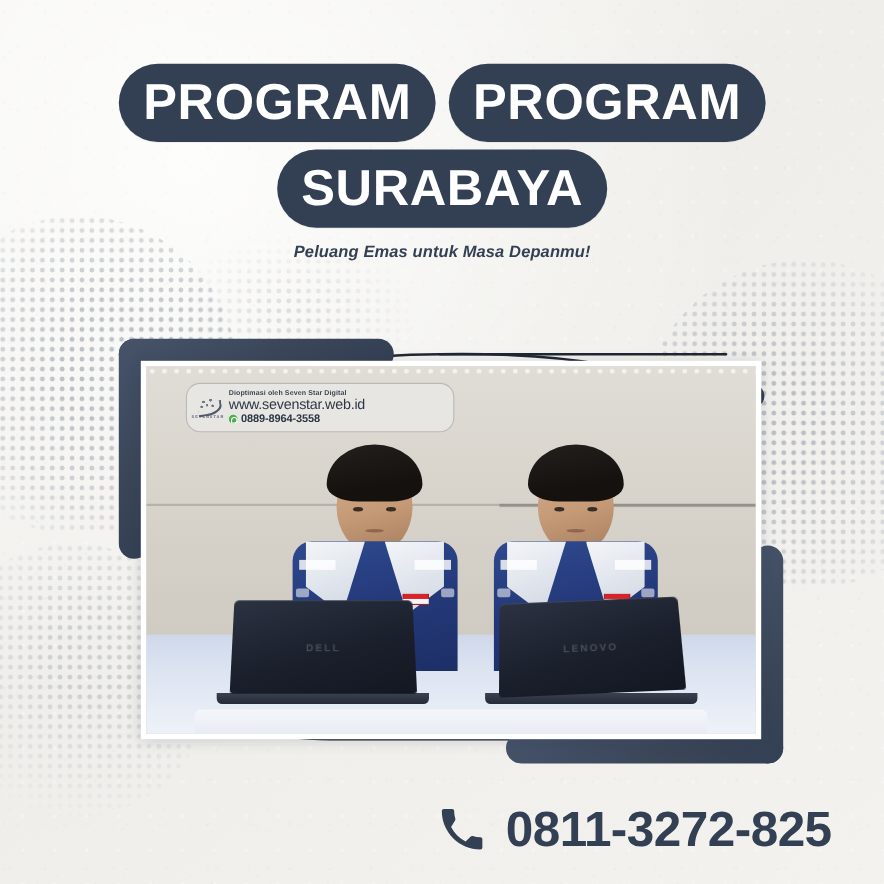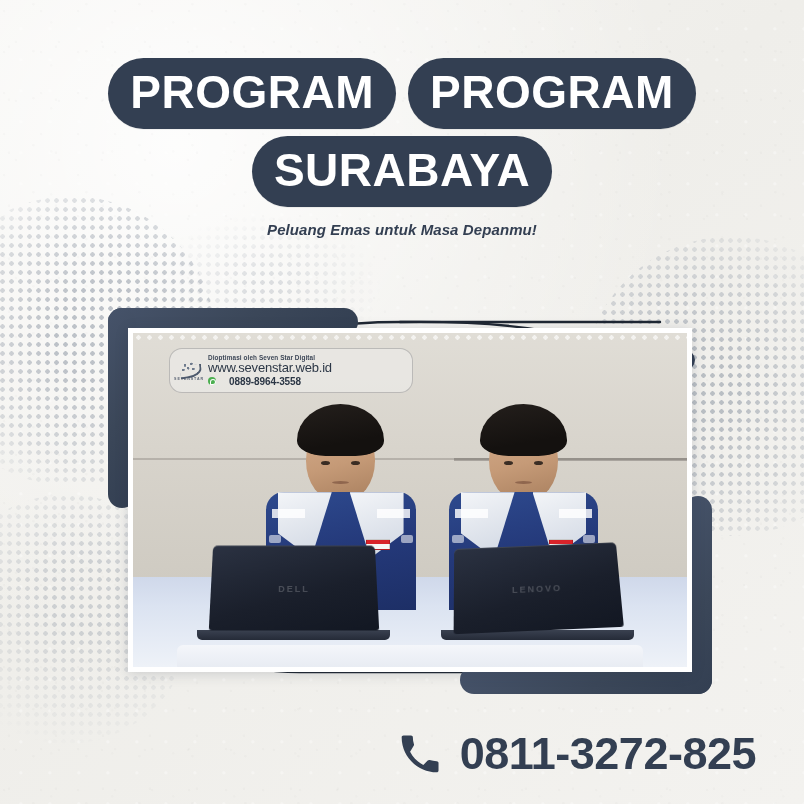--- a/index.html
+++ b/index.html
@@ -357,21 +357,21 @@
     font-size: 6.4px; font-weight: 700; color: #3d4757;
     letter-spacing: .1px; white-space: nowrap;
   }
   .wm-l2 {
     font-size: 13px; font-weight: 400; color: #2c3746;
     letter-spacing: -.2px; white-space: nowrap;
   }
   .wm-l3 {
     font-size: 10px; font-weight: 800; color: #2c3746;
     letter-spacing: -.1px; white-space: nowrap;
-    display: flex; align-items: center; gap: 13px;
+    display: flex; align-items: center; gap: 3px;
   }
   .wa-dot {
     width: 8px; height: 8px; border-radius: 50%;
     background: #4caf50;
     flex: 0 0 auto;
     position: relative;
   }
   .wa-dot::after {
     content: "";
     position: absolute; left: 2px; top: 2px;

